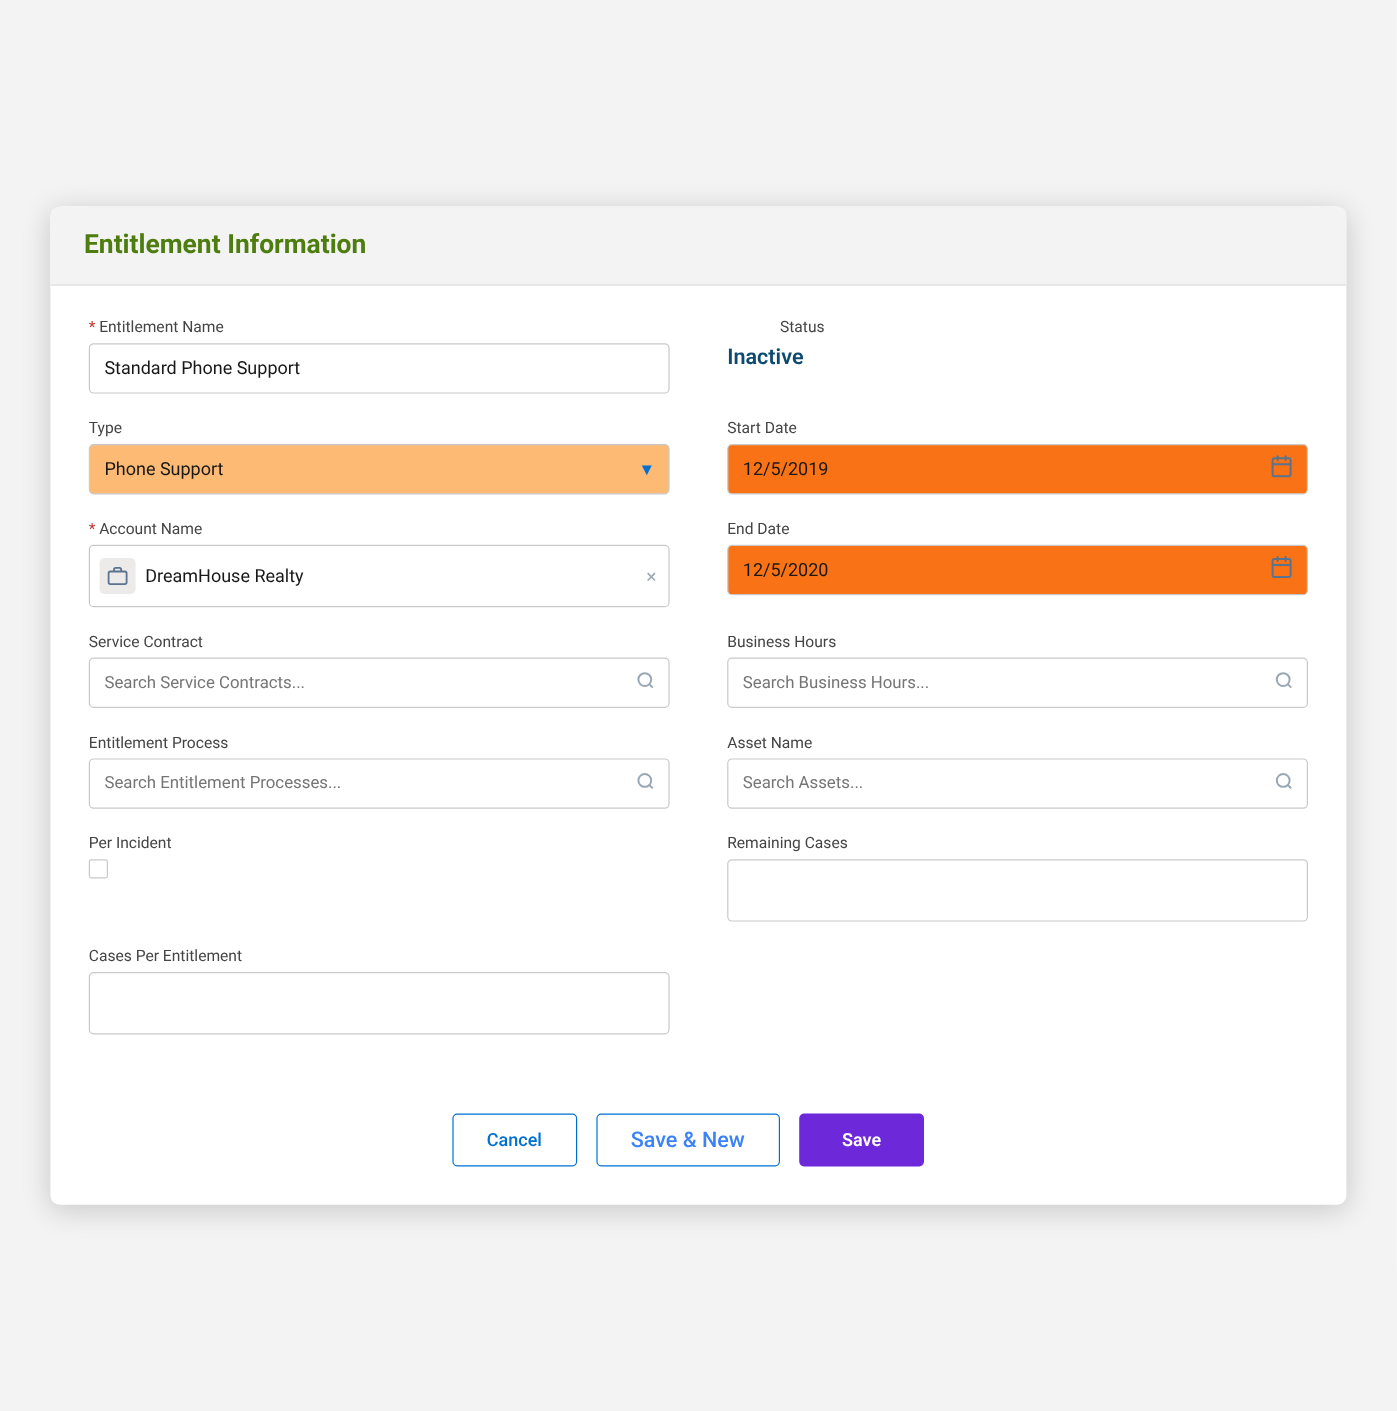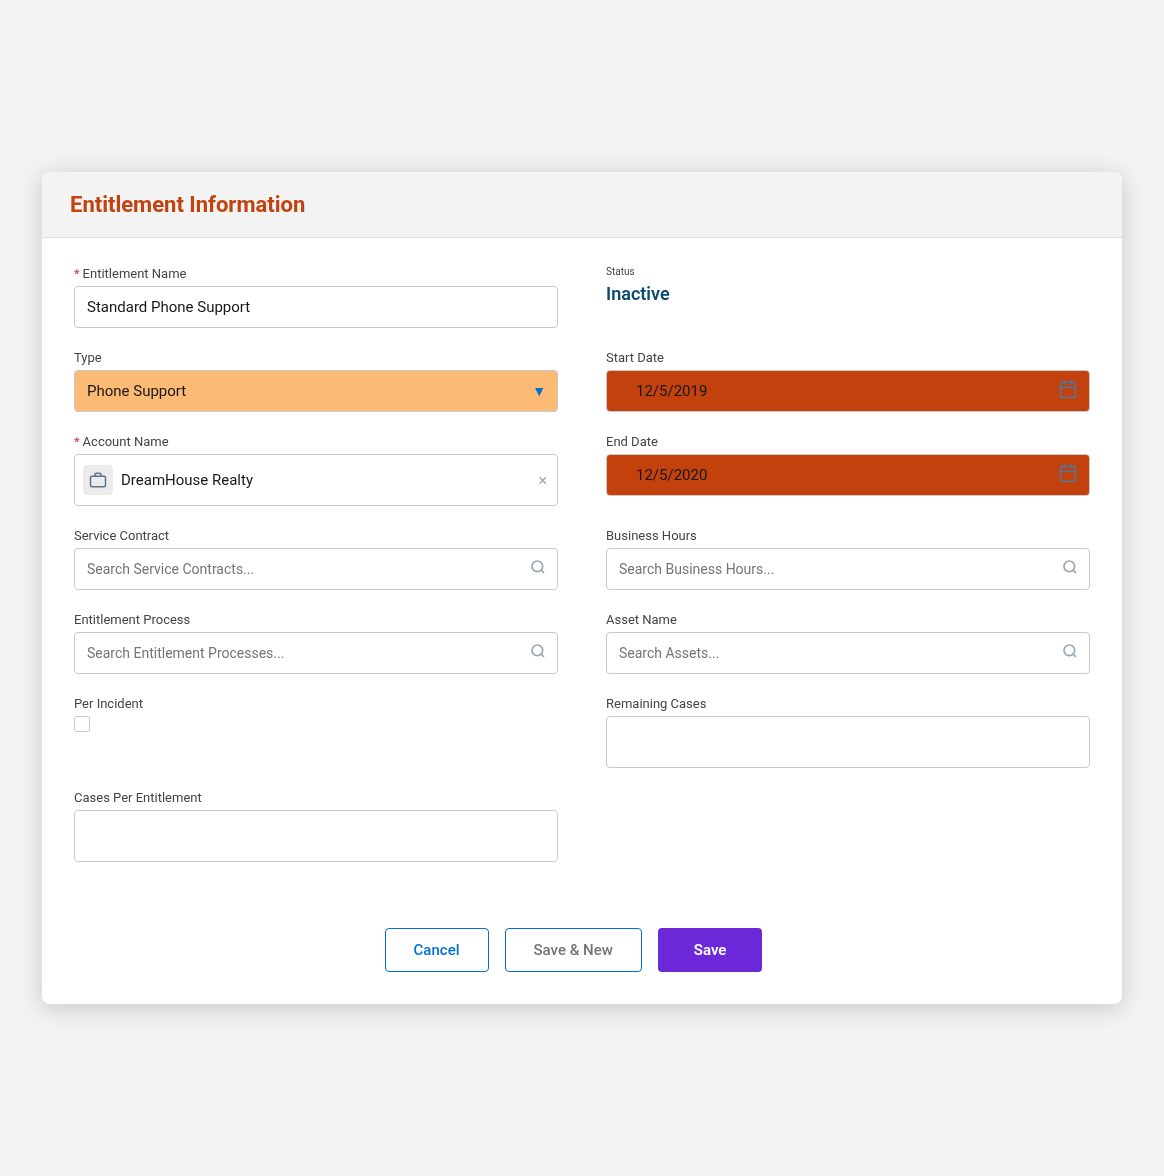--- a/index.html
+++ b/index.html
@@ -27,21 +27,21 @@
 
     .modal-header {
       background: #f3f3f3;
       padding: 20px 28px;
       border-bottom: 1px solid #e0e0e0;
     }
 
     .modal-title {
       font-size: 22px;
       font-weight: 700;
-      color: #c2410c;
+      color: #4d7c0f;
     }
 
     .modal-body {
       padding: 28px 32px 20px 32px;
     }
 
     .form-grid {
       display: grid;
       grid-template-columns: 1fr 1fr;
       gap: 0 48px;
@@ -78,23 +78,24 @@
     }
 
     .status-value {
       font-size: 18px;
       font-weight: 600;
       color: #0c4a6e;
       margin-top: 6px;
     }
 
     .status-label {
-      font-size: 10px;
+      font-size: 13px;
       color: #444444;
       margin-bottom: 5px;
+      margin-left: 44px;
     }
 
     .select-wrapper {
       position: relative;
       width: 100%;
     }
 
     .form-select {
       width: 100%;
       height: 42px;
@@ -122,24 +123,24 @@
     .date-wrapper {
       position: relative;
       width: 100%;
     }
 
     .date-input {
       width: 100%;
       height: 42px;
       border: 1px solid #c9c9c9;
       border-radius: 4px;
-      padding: 0 42px 0 29px;
+      padding: 0 42px 0 12px;
       font-size: 15px;
       color: #181818;
-      background: #c2410c;
+      background: #f97316;
       outline: none;
     }
 
     .calendar-icon {
       position: absolute;
       right: 12px;
       top: 50%;
       transform: translateY(-50%);
       color: #5a738e;
       pointer-events: none;
@@ -258,22 +259,22 @@
       font-weight: 500;
       cursor: pointer;
     }
 
     .btn-save-new {
       height: 44px;
       padding: 0 28px;
       border: 1px solid #0070d2;
       border-radius: 4px;
       background: #fff;
-      color: #737373;
-      font-size: 15px;
+      color: #3b82f6;
+      font-size: 18px;
       font-weight: 500;
       cursor: pointer;
     }
 
     .btn-save {
       height: 44px;
       padding: 0 36px;
       border: none;
       border-radius: 4px;
       background: #6d28d9;

